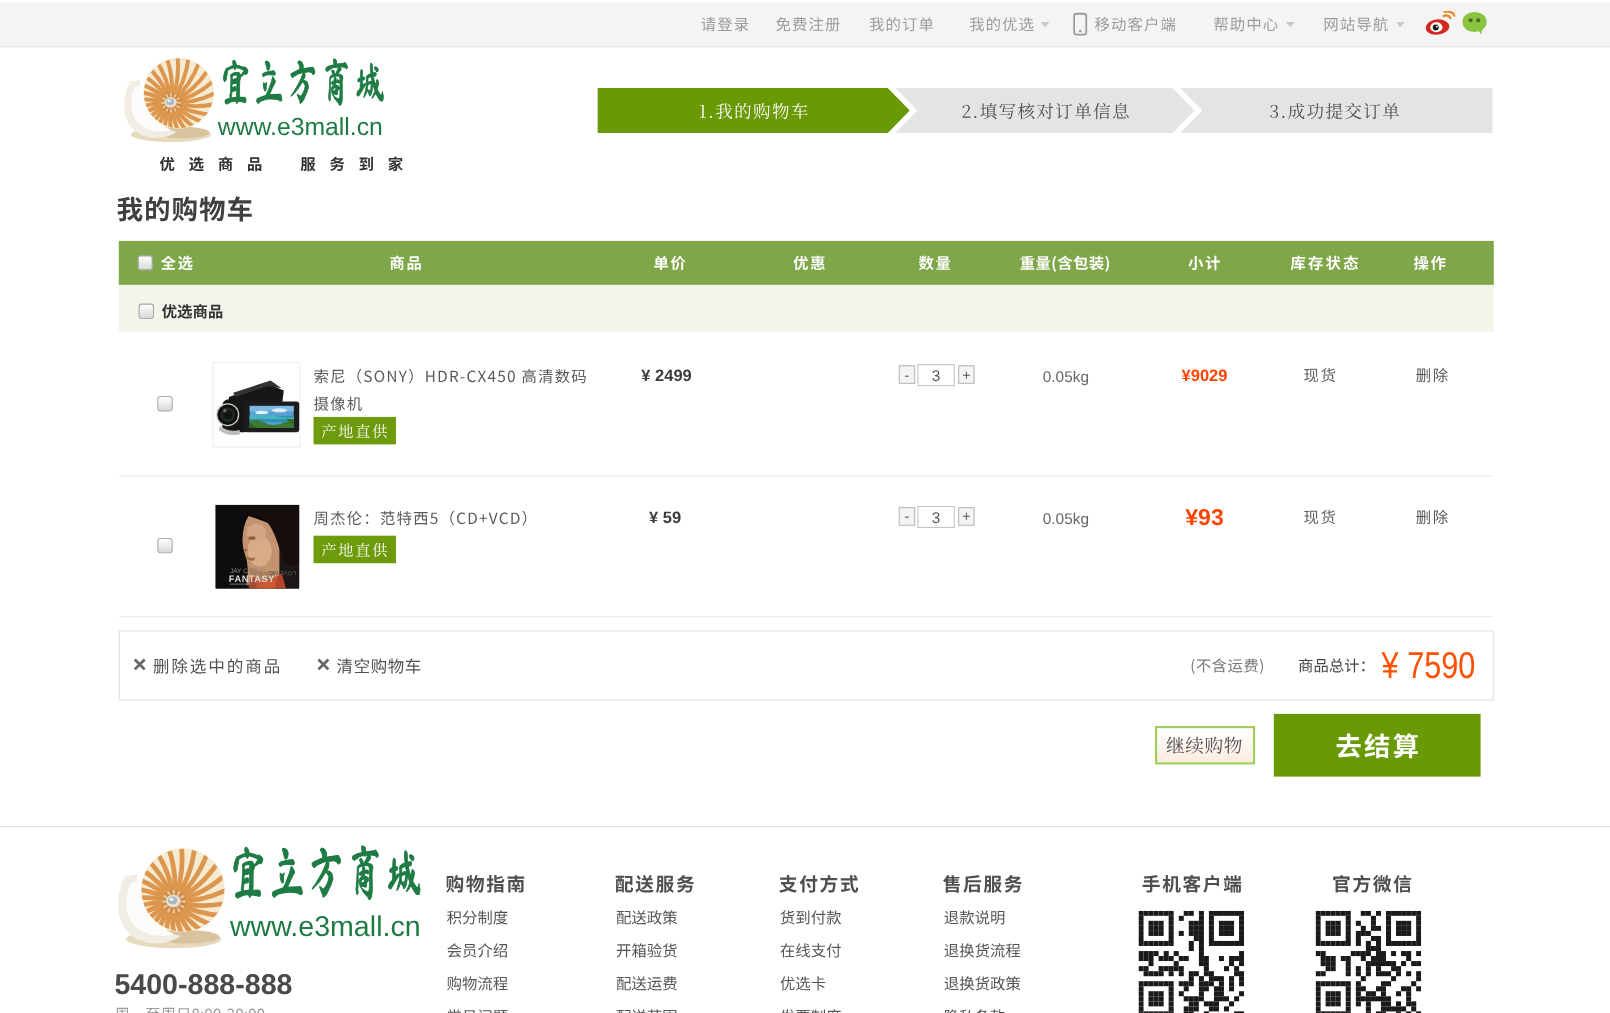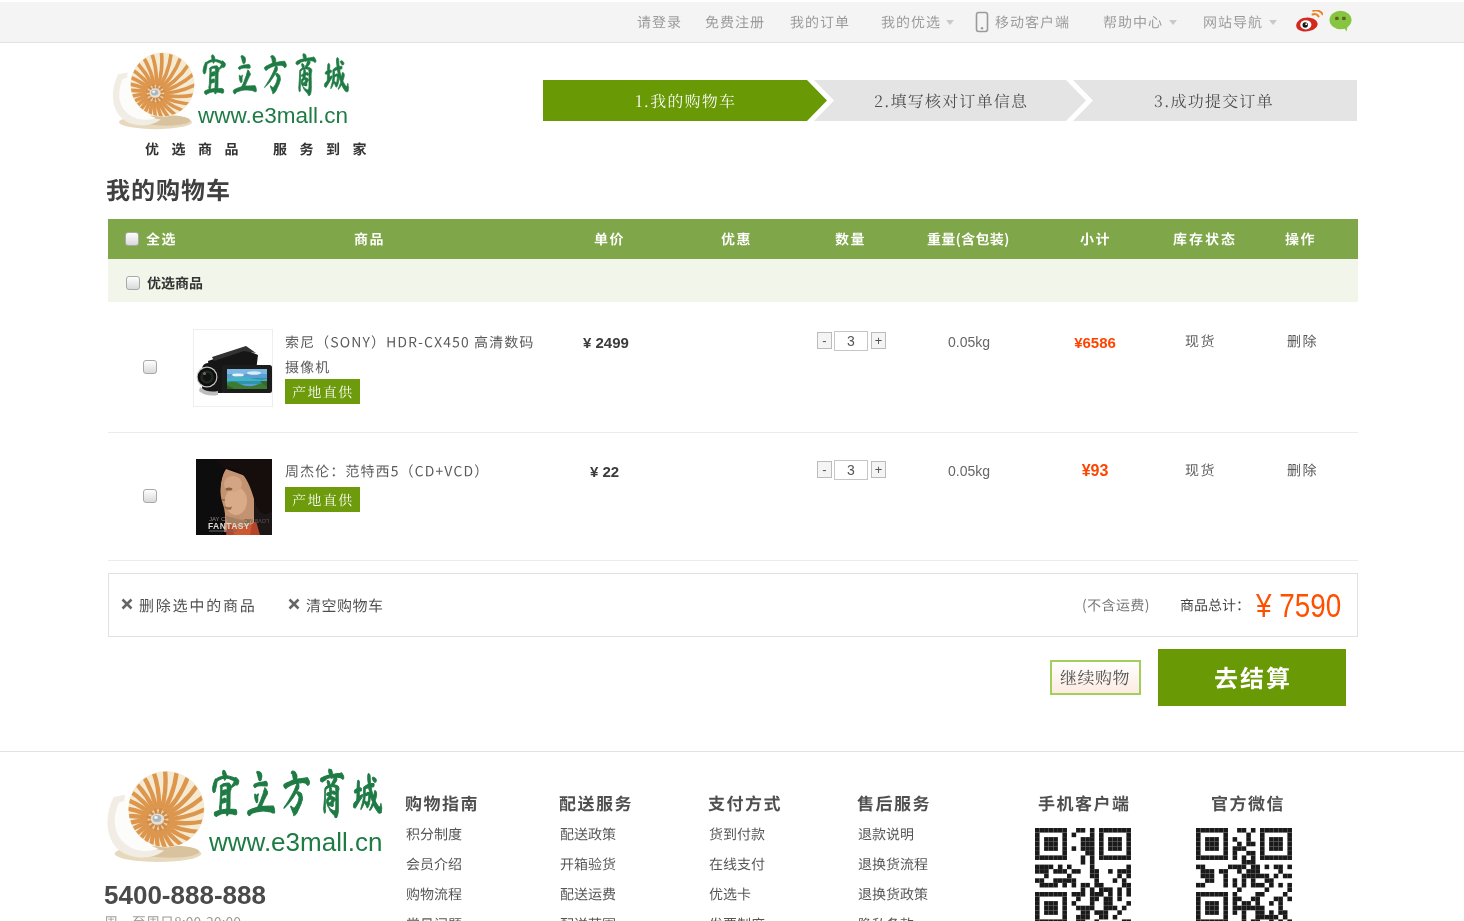--- a/index.html
+++ b/index.html
@@ -256,21 +256,21 @@
       <g transform="translate(0,12.32) scale(0.014000,-0.014000)">
         <path d="M308 658 296 652C327 606 362 532 366 475C431 417 500 558 308 658ZM869 758 822 700H54L63 670H930C944 670 954 675 957 686C923 717 869 758 869 758ZM424 850 414 842C450 814 491 762 500 719C566 674 618 811 424 850ZM760 630 659 654C640 592 610 507 580 444H236L159 478V325C159 197 144 51 36 -69L48 -81C209 35 223 208 223 326V415H902C916 415 925 420 928 431C894 462 840 503 840 503L792 444H609C652 497 696 560 723 609C744 610 757 618 760 630ZM1919 623 1784 572V798C1808 802 1817 812 1819 826L1721 836V548L1587 498V721C1610 725 1620 736 1622 749L1523 761V474L1381 420L1400 396L1523 442V46C1523 -25 1555 -44 1656 -44H1807C2023 -44 2067 -34 2067 1C2067 15 2060 23 2033 32L2030 187H2017C2003 114 1988 55 1980 36C1974 27 1967 23 1951 21C1930 18 1879 17 1809 17H1661C1598 17 1587 29 1587 59V466L1721 516V98H1732C1757 98 1784 114 1784 122V540L1937 597C1933 367 1926 269 1908 250C1901 242 1895 240 1880 240C1864 240 1829 243 1806 245V228C1828 223 1849 216 1858 207C1868 197 1869 180 1869 162C1901 162 1931 172 1952 193C1986 229 1997 326 2000 589C2020 592 2032 596 2039 604L1964 665L1928 626ZM1133 111 1173 25C1182 30 1189 40 1192 52C1319 129 1417 196 1487 242L1481 256L1330 189V505H1457C1471 505 1480 510 1482 521C1455 552 1405 594 1405 594L1364 535H1330V779C1355 783 1364 793 1366 807L1266 818V535H1140L1148 505H1266V162C1208 138 1161 120 1133 111ZM3046 750 2995 686H2706L2737 805C2758 807 2770 815 2773 830L2664 846L2644 686H2264L2273 657H2640L2624 553H2498L2421 586V-9H2246L2255 -39H3140C3154 -39 3164 -34 3167 -23C3131 10 3072 55 3072 55L3021 -9H2985V514C3010 517 3023 522 3030 532L2942 598L2907 553H2667L2698 657H3116C3130 657 3140 662 3143 673C3106 706 3046 750 3046 750ZM2486 -9V101H2918V-9ZM2486 131V243H2918V131ZM2486 272V385H2918V272ZM2486 414V523H2918V414ZM3792 214C3751 123 3663 6 3565 -66L3575 -79C3694 -22 3799 74 3855 155C3877 151 3886 156 3892 166ZM3983 201 3972 192C4049 127 4150 16 4182 -68C4268 -122 4308 65 3983 201ZM4002 828V590H3808V789C3832 793 3842 803 3844 817L3743 828V590H3602L3610 561H3743V295H3578L3586 265H4248C4262 265 4272 270 4274 281C4243 311 4190 354 4190 354L4144 295H4068V561H4227C4241 561 4251 565 4253 576C4221 607 4170 648 4170 648L4123 590H4068V788C4092 792 4101 802 4104 816ZM3808 561H4002V295H3808ZM3561 838C3509 644 3418 447 3332 323L3346 313C3391 359 3435 414 3475 477V-78H3487C3512 -78 3539 -62 3541 -55V520C3557 522 3567 528 3571 538L3522 556C3562 627 3597 705 3626 785C3649 784 3661 793 3665 805Z" fill="#fff"></path>
       </g>
     </svg>
   </div>
 <div style="position:absolute;left:583px;top:342px;font-family:'Liberation Sans',sans-serif;font-size:15px;font-weight:700;color:#3c3c3c;line-height:0;white-space:nowrap"><span style="line-height:normal;display:inline-block;transform:translateY(-50%)">¥ 2499</span></div>
 <div style="position:absolute;left:817px;top:332px;width:15px;height:17px;background:#f4f4f4;border:1px solid #bbb;box-sizing:border-box;display:flex;align-items:center;justify-content:center;font-family:'Liberation Sans',sans-serif;font-size:13px;color:#555">-</div>
 <div style="position:absolute;left:834px;top:331px;width:34px;height:20px;background:#fff;border:1px solid #c6c6c6;box-sizing:border-box;display:flex;align-items:center;justify-content:center;font-family:'Liberation Sans',sans-serif;font-size:14px;color:#555">3</div>
 <div style="position:absolute;left:871px;top:332px;width:15px;height:17px;background:#f4f4f4;border:1px solid #bbb;box-sizing:border-box;display:flex;align-items:center;justify-content:center;font-family:'Liberation Sans',sans-serif;font-size:13px;color:#555">+</div>
 <div style="position:absolute;left:969px;top:342px;transform:translateX(-50%);font-family:'Liberation Sans',sans-serif;font-size:14px;font-weight:400;color:#666;line-height:0;white-space:nowrap"><span style="line-height:normal;display:inline-block;transform:translateY(-50%)">0.05kg</span></div>
-<div style="position:absolute;left:1095px;top:342px;transform:translateX(-50%);font-family:'Liberation Sans',sans-serif;font-size:15px;font-weight:700;color:#ff4400;line-height:0;white-space:nowrap"><span style="line-height:normal;display:inline-block;transform:translateY(-50%)">¥6586</span></div>
+<div style="position:absolute;left:1095px;top:342px;transform:translateX(-50%);font-family:'Liberation Sans',sans-serif;font-size:15px;font-weight:700;color:#ff4400;line-height:0;white-space:nowrap"><span style="line-height:normal;display:inline-block;transform:translateY(-50%)">¥9029</span></div>
 <div style="position:absolute;left:1185.2px;top:334.0px;width:29.5px;height:14px;line-height:0"><svg width="29.5" height="14" style="overflow:visible;">
       <g transform="translate(0,12.32) scale(0.014000,-0.014000)">
         <path d="M432 791V259H504V725H807V259H881V791ZM43 100 60 27C155 56 282 94 401 129L392 199L261 160V413H366V483H261V702H386V772H55V702H189V483H70V413H189V139C134 124 84 110 43 100ZM617 640V447C617 290 585 101 332 -29C347 -40 371 -68 379 -83C545 4 624 123 660 243V32C660 -36 686 -54 756 -54H848C934 -54 946 -14 955 144C936 148 912 159 894 174C889 31 883 3 848 3H766C738 3 730 10 730 39V276H669C683 334 687 392 687 445V640ZM1566 307V220C1566 145 1536 47 1170 -18C1188 -34 1208 -63 1217 -79C1597 -3 1645 118 1645 218V307ZM1635 68C1760 30 1923 -34 2005 -80L2048 -20C1961 26 1797 86 1675 120ZM1300 417V100H1376V347H1851V106H1930V417ZM1629 836V687C1578 675 1527 664 1478 655C1487 640 1497 616 1500 600L1629 626V576C1629 497 1655 477 1756 477C1777 477 1917 477 1940 477C2021 477 2043 505 2052 617C2032 622 2001 633 1985 644C1981 555 1973 542 1933 542C1903 542 1785 542 1762 542C1712 542 1704 547 1704 576V644C1827 674 1945 711 2030 755L1979 808C1913 770 1813 736 1704 707V836ZM1436 845C1368 757 1255 676 1146 624C1163 612 1190 584 1202 571C1245 595 1290 624 1334 657V457H1410V720C1445 752 1477 785 1504 820Z" fill="#5f5f5f"></path>
       </g>
     </svg></div>
 <div style="position:absolute;left:1287.2px;top:334.0px;width:29.5px;height:14px;line-height:0"><svg width="29.5" height="14" style="overflow:visible;">
       <g transform="translate(0,12.32) scale(0.014000,-0.014000)">
         <path d="M709 729V164H770V729ZM854 823V5C854 -10 849 -14 836 -14C823 -14 781 -15 733 -13C743 -32 753 -62 755 -80C819 -80 860 -78 885 -67C910 -56 920 -36 920 5V823ZM44 450V381H108V331C108 207 103 59 39 -43C55 -50 82 -69 94 -81C162 27 171 199 171 332V381H264V12C264 1 260 -3 250 -3C239 -3 207 -4 171 -3C180 -20 188 -51 190 -69C243 -69 277 -67 298 -55C320 -44 327 -23 327 11V381H397V374C397 242 393 71 337 -46C352 -53 380 -69 392 -79C452 44 460 235 460 375V381H553V12C553 0 549 -3 539 -4C528 -4 496 -4 460 -3C469 -21 477 -51 479 -69C533 -69 566 -67 587 -56C609 -44 616 -24 616 11V381H668V450H616V808H397V450H327V808H108V450ZM171 741H264V450H171ZM460 741H553V450H460ZM1581 221C1547 149 1496 74 1443 22C1460 12 1489 -8 1501 -19C1552 36 1609 122 1648 202ZM1871 200C1924 136 1986 47 2014 -10L2074 25C2045 81 1984 166 1927 229ZM1185 800V-77H1252V732H1381C1357 665 1326 576 1296 505C1373 426 1392 358 1392 303C1392 271 1386 244 1369 233C1361 226 1350 224 1336 223C1320 222 1298 222 1274 225C1285 205 1291 177 1292 158C1316 157 1343 157 1364 159C1385 162 1404 168 1418 179C1447 199 1459 241 1459 296C1458 358 1440 430 1363 513C1399 592 1438 691 1469 774L1421 803L1410 800ZM1478 345V276H1741V7C1741 -6 1737 -11 1721 -11C1707 -12 1658 -12 1602 -10C1614 -30 1624 -59 1628 -79C1700 -79 1746 -78 1775 -66C1804 -55 1813 -34 1813 7V276H2061V345H1813V467H1967V533H1572V467H1741V345ZM1768 847C1702 727 1577 611 1451 546C1469 532 1490 509 1501 492C1600 549 1697 634 1771 730C1856 624 1942 557 2031 501C2042 522 2064 546 2082 561C1989 611 1896 678 1809 784L1832 822Z" fill="#555"></path>
       </g>
     </svg></div>
@@ -308,26 +308,26 @@
         <path d="M148 792V468C148 313 138 108 33 -38C50 -47 80 -71 93 -86C206 69 222 302 222 468V722H805V15C805 -2 798 -8 780 -9C763 -10 701 -11 636 -8C647 -27 658 -60 661 -79C751 -79 805 -78 836 -66C868 -54 880 -32 880 15V792ZM467 702V615H288V555H467V457H263V395H753V457H539V555H728V615H539V702ZM312 311V-8H381V48H701V311ZM381 250H631V108H381ZM1418 130C1440 68 1463 -14 1471 -63L1541 -45C1533 2 1509 82 1484 143ZM1628 130C1658 70 1690 -11 1702 -60L1774 -40C1761 9 1727 88 1695 146ZM1828 138C1881 71 1938 -21 1961 -80L2030 -49C2007 11 1948 100 1894 165ZM1258 160C1231 83 1183 -2 1134 -50L1202 -80C1255 -25 1301 63 1328 142ZM1153 685V613H1477C1397 479 1260 353 1128 291C1145 276 1169 247 1181 227C1317 302 1456 441 1540 594V210H1618V597C1704 445 1841 304 1981 231C1993 252 2018 281 2035 296C1900 355 1762 481 1682 613H2004V685H1618V840H1540V685ZM2763 846C2706 723 2589 573 2415 469C2432 457 2454 430 2465 412C2601 498 2704 608 2778 719C2860 603 2976 490 3079 425C3091 444 3115 471 3132 484C3021 545 2892 666 2817 782L2843 831ZM2947 424C2868 370 2747 306 2645 261V472H2570V56C2570 -37 2601 -61 2713 -61C2737 -61 2909 -61 2934 -61C3033 -61 3056 -22 3067 116C3046 121 3015 133 2998 146C2992 28 2984 7 2930 7C2893 7 2747 7 2718 7C2656 7 2645 15 2645 56V187C2755 231 2895 299 2996 360ZM2419 839C2366 687 2278 537 2185 440C2199 422 2221 383 2229 365C2259 398 2289 437 2317 478V-78H2389V597C2428 667 2462 742 2490 817ZM3486 486C3526 486 3562 515 3562 560C3562 606 3526 636 3486 636C3446 636 3410 606 3410 560C3410 515 3446 486 3486 486ZM3486 -4C3526 -4 3562 26 3562 71C3562 117 3526 146 3486 146C3446 146 3410 117 3410 71C3410 26 3446 -4 3486 -4ZM4389 -15 4441 -77C4515 -1 4603 96 4672 181L4631 238C4553 146 4454 44 4389 -15ZM4430 528C4489 495 4572 445 4613 415L4656 472C4613 500 4531 546 4472 577ZM4370 338C4432 309 4516 266 4558 239L4600 297C4556 323 4471 363 4411 389ZM4724 541V65C4724 -38 4760 -63 4879 -63C4905 -63 5101 -63 5129 -63C5237 -63 5262 -22 5274 115C5252 120 5220 133 5202 145C5195 31 5185 9 5125 9C5083 9 4915 9 4882 9C4814 9 4801 18 4801 65V470H5110V288C5110 275 5106 271 5087 270C5069 269 5008 269 4937 271C4949 251 4962 221 4966 200C5051 200 5107 201 5141 212C5176 224 5185 246 5185 288V541ZM4952 840V753H4673V840H4597V753H4372V683H4597V586H4673V683H4952V586H5029V683H5258V753H5029V840ZM5850 212C5899 163 5952 94 5973 48L6033 87C6009 133 5955 199 5906 246ZM6035 841V732H5840V662H6035V536H5782V465H6157V346H5798V275H6157V13C6157 -1 6153 -5 6137 -5C6120 -7 6066 -7 6006 -5C6016 -26 6026 -58 6029 -80C6105 -80 6157 -78 6188 -67C6220 -55 6229 -33 6229 13V275H6345V346H6229V465H6351V536H6106V662H6305V732H6106V841ZM5490 763C5481 638 5462 508 5432 424C5447 418 5477 402 5490 392C5505 438 5518 497 5529 562H5605V317C5542 299 5485 282 5440 270L5456 194L5605 242V-80H5677V265L5780 299L5774 369L5677 339V562H5772V634H5677V839H5605V634H5540C5545 673 5549 712 5553 752ZM6530 775V702H6827V557H6584V-76H6657V-14H7290V-73H7365V557H7112V702H7410V775ZM6657 56V244C6670 233 6693 205 6701 190C6851 265 6889 381 6894 488H7039V330C7039 249 7059 228 7141 228C7158 228 7259 228 7277 228H7290V56ZM6657 246V488H6826C6821 400 6790 310 6657 246ZM6895 557V702H7039V557ZM7112 488H7290V301C7288 299 7282 299 7270 299C7249 299 7165 299 7150 299C7115 299 7112 303 7112 330ZM7812 -13C7935 -13 8052 78 8052 238C8052 400 7952 472 7831 472C7787 472 7754 461 7721 443L7740 655H8016V733H7660L7636 391L7685 360C7727 388 7758 403 7807 403C7899 403 7959 341 7959 236C7959 129 7890 63 7803 63C7718 63 7664 102 7623 144L7577 84C7627 35 7697 -13 7812 -13ZM8879 380C8879 185 8958 26 9078 -96L9138 -65C9023 54 8952 202 8952 380C8952 558 9023 706 9138 825L9078 856C8958 734 8879 575 8879 380ZM9639 -13C9734 -13 9806 25 9864 92L9813 151C9766 99 9713 68 9643 68C9503 68 9415 184 9415 369C9415 552 9508 665 9646 665C9709 665 9757 637 9796 596L9846 656C9804 703 9734 746 9645 746C9459 746 9320 603 9320 366C9320 128 9456 -13 9639 -13ZM10080 0H10267C10488 0 10608 137 10608 369C10608 603 10488 733 10263 733H10080ZM10172 76V658H10255C10428 658 10513 555 10513 369C10513 184 10428 76 10255 76ZM10986 116H11059V335H11263V403H11059V622H10986V403H10783V335H10986ZM11614 0H11721L11954 733H11860L11742 336C11717 250 11699 180 11671 94H11667C11640 180 11621 250 11596 336L11477 733H11380ZM12409 -13C12504 -13 12576 25 12634 92L12583 151C12536 99 12483 68 12413 68C12273 68 12185 184 12185 369C12185 552 12278 665 12416 665C12479 665 12527 637 12566 596L12616 656C12574 703 12504 746 12415 746C12229 746 12090 603 12090 366C12090 128 12226 -13 12409 -13ZM12850 0H13037C13258 0 13378 137 13378 369C13378 603 13258 733 13033 733H12850ZM12942 76V658H13025C13198 658 13283 555 13283 369C13283 184 13198 76 13025 76ZM13821 380C13821 575 13742 734 13622 856L13562 825C13677 706 13748 558 13748 380C13748 202 13677 54 13562 -65L13622 -96C13742 26 13821 185 13821 380Z" fill="#5a5a5a"></path>
       </g>
     </svg></div>
 <div style="position:absolute;left:285px;top:487px;width:75px;height:25px;background:#6d9b0c;display:flex;align-items:center;justify-content:center;line-height:0">
     <svg width="60.2" height="14" style="overflow:visible;">
       <g transform="translate(0,12.32) scale(0.014000,-0.014000)">
         <path d="M308 658 296 652C327 606 362 532 366 475C431 417 500 558 308 658ZM869 758 822 700H54L63 670H930C944 670 954 675 957 686C923 717 869 758 869 758ZM424 850 414 842C450 814 491 762 500 719C566 674 618 811 424 850ZM760 630 659 654C640 592 610 507 580 444H236L159 478V325C159 197 144 51 36 -69L48 -81C209 35 223 208 223 326V415H902C916 415 925 420 928 431C894 462 840 503 840 503L792 444H609C652 497 696 560 723 609C744 610 757 618 760 630ZM1919 623 1784 572V798C1808 802 1817 812 1819 826L1721 836V548L1587 498V721C1610 725 1620 736 1622 749L1523 761V474L1381 420L1400 396L1523 442V46C1523 -25 1555 -44 1656 -44H1807C2023 -44 2067 -34 2067 1C2067 15 2060 23 2033 32L2030 187H2017C2003 114 1988 55 1980 36C1974 27 1967 23 1951 21C1930 18 1879 17 1809 17H1661C1598 17 1587 29 1587 59V466L1721 516V98H1732C1757 98 1784 114 1784 122V540L1937 597C1933 367 1926 269 1908 250C1901 242 1895 240 1880 240C1864 240 1829 243 1806 245V228C1828 223 1849 216 1858 207C1868 197 1869 180 1869 162C1901 162 1931 172 1952 193C1986 229 1997 326 2000 589C2020 592 2032 596 2039 604L1964 665L1928 626ZM1133 111 1173 25C1182 30 1189 40 1192 52C1319 129 1417 196 1487 242L1481 256L1330 189V505H1457C1471 505 1480 510 1482 521C1455 552 1405 594 1405 594L1364 535H1330V779C1355 783 1364 793 1366 807L1266 818V535H1140L1148 505H1266V162C1208 138 1161 120 1133 111ZM3046 750 2995 686H2706L2737 805C2758 807 2770 815 2773 830L2664 846L2644 686H2264L2273 657H2640L2624 553H2498L2421 586V-9H2246L2255 -39H3140C3154 -39 3164 -34 3167 -23C3131 10 3072 55 3072 55L3021 -9H2985V514C3010 517 3023 522 3030 532L2942 598L2907 553H2667L2698 657H3116C3130 657 3140 662 3143 673C3106 706 3046 750 3046 750ZM2486 -9V101H2918V-9ZM2486 131V243H2918V131ZM2486 272V385H2918V272ZM2486 414V523H2918V414ZM3792 214C3751 123 3663 6 3565 -66L3575 -79C3694 -22 3799 74 3855 155C3877 151 3886 156 3892 166ZM3983 201 3972 192C4049 127 4150 16 4182 -68C4268 -122 4308 65 3983 201ZM4002 828V590H3808V789C3832 793 3842 803 3844 817L3743 828V590H3602L3610 561H3743V295H3578L3586 265H4248C4262 265 4272 270 4274 281C4243 311 4190 354 4190 354L4144 295H4068V561H4227C4241 561 4251 565 4253 576C4221 607 4170 648 4170 648L4123 590H4068V788C4092 792 4101 802 4104 816ZM3808 561H4002V295H3808ZM3561 838C3509 644 3418 447 3332 323L3346 313C3391 359 3435 414 3475 477V-78H3487C3512 -78 3539 -62 3541 -55V520C3557 522 3567 528 3571 538L3522 556C3562 627 3597 705 3626 785C3649 784 3661 793 3665 805Z" fill="#fff"></path>
       </g>
     </svg>
   </div>
-<div style="position:absolute;left:590px;top:471px;font-family:'Liberation Sans',sans-serif;font-size:15px;font-weight:700;color:#3c3c3c;line-height:0;white-space:nowrap"><span style="line-height:normal;display:inline-block;transform:translateY(-50%)">¥ 22</span></div>
+<div style="position:absolute;left:590px;top:471px;font-family:'Liberation Sans',sans-serif;font-size:15px;font-weight:700;color:#3c3c3c;line-height:0;white-space:nowrap"><span style="line-height:normal;display:inline-block;transform:translateY(-50%)">¥ 59</span></div>
 <div style="position:absolute;left:817px;top:461px;width:15px;height:17px;background:#f4f4f4;border:1px solid #bbb;box-sizing:border-box;display:flex;align-items:center;justify-content:center;font-family:'Liberation Sans',sans-serif;font-size:13px;color:#555">-</div>
 <div style="position:absolute;left:834px;top:460px;width:34px;height:20px;background:#fff;border:1px solid #c6c6c6;box-sizing:border-box;display:flex;align-items:center;justify-content:center;font-family:'Liberation Sans',sans-serif;font-size:14px;color:#555">3</div>
 <div style="position:absolute;left:871px;top:461px;width:15px;height:17px;background:#f4f4f4;border:1px solid #bbb;box-sizing:border-box;display:flex;align-items:center;justify-content:center;font-family:'Liberation Sans',sans-serif;font-size:13px;color:#555">+</div>
 <div style="position:absolute;left:969px;top:471px;transform:translateX(-50%);font-family:'Liberation Sans',sans-serif;font-size:14px;font-weight:400;color:#666;line-height:0;white-space:nowrap"><span style="line-height:normal;display:inline-block;transform:translateY(-50%)">0.05kg</span></div>
-<div style="position:absolute;left:1095px;top:471px;transform:translateX(-50%);font-family:'Liberation Sans',sans-serif;font-size:16px;font-weight:700;color:#ff4400;line-height:0;white-space:nowrap"><span style="line-height:normal;display:inline-block;transform:translateY(-50%)">¥93</span></div>
+<div style="position:absolute;left:1095px;top:471px;transform:translateX(-50%);font-family:'Liberation Sans',sans-serif;font-size:21px;font-weight:700;color:#ff4400;line-height:0;white-space:nowrap"><span style="line-height:normal;display:inline-block;transform:translateY(-50%)">¥93</span></div>
 <div style="position:absolute;left:1185.2px;top:463.0px;width:29.5px;height:14px;line-height:0"><svg width="29.5" height="14" style="overflow:visible;">
       <g transform="translate(0,12.32) scale(0.014000,-0.014000)">
         <path d="M432 791V259H504V725H807V259H881V791ZM43 100 60 27C155 56 282 94 401 129L392 199L261 160V413H366V483H261V702H386V772H55V702H189V483H70V413H189V139C134 124 84 110 43 100ZM617 640V447C617 290 585 101 332 -29C347 -40 371 -68 379 -83C545 4 624 123 660 243V32C660 -36 686 -54 756 -54H848C934 -54 946 -14 955 144C936 148 912 159 894 174C889 31 883 3 848 3H766C738 3 730 10 730 39V276H669C683 334 687 392 687 445V640ZM1566 307V220C1566 145 1536 47 1170 -18C1188 -34 1208 -63 1217 -79C1597 -3 1645 118 1645 218V307ZM1635 68C1760 30 1923 -34 2005 -80L2048 -20C1961 26 1797 86 1675 120ZM1300 417V100H1376V347H1851V106H1930V417ZM1629 836V687C1578 675 1527 664 1478 655C1487 640 1497 616 1500 600L1629 626V576C1629 497 1655 477 1756 477C1777 477 1917 477 1940 477C2021 477 2043 505 2052 617C2032 622 2001 633 1985 644C1981 555 1973 542 1933 542C1903 542 1785 542 1762 542C1712 542 1704 547 1704 576V644C1827 674 1945 711 2030 755L1979 808C1913 770 1813 736 1704 707V836ZM1436 845C1368 757 1255 676 1146 624C1163 612 1190 584 1202 571C1245 595 1290 624 1334 657V457H1410V720C1445 752 1477 785 1504 820Z" fill="#5f5f5f"></path>
       </g>
     </svg></div>
 <div style="position:absolute;left:1287.2px;top:463.0px;width:29.5px;height:14px;line-height:0"><svg width="29.5" height="14" style="overflow:visible;">
       <g transform="translate(0,12.32) scale(0.014000,-0.014000)">
         <path d="M709 729V164H770V729ZM854 823V5C854 -10 849 -14 836 -14C823 -14 781 -15 733 -13C743 -32 753 -62 755 -80C819 -80 860 -78 885 -67C910 -56 920 -36 920 5V823ZM44 450V381H108V331C108 207 103 59 39 -43C55 -50 82 -69 94 -81C162 27 171 199 171 332V381H264V12C264 1 260 -3 250 -3C239 -3 207 -4 171 -3C180 -20 188 -51 190 -69C243 -69 277 -67 298 -55C320 -44 327 -23 327 11V381H397V374C397 242 393 71 337 -46C352 -53 380 -69 392 -79C452 44 460 235 460 375V381H553V12C553 0 549 -3 539 -4C528 -4 496 -4 460 -3C469 -21 477 -51 479 -69C533 -69 566 -67 587 -56C609 -44 616 -24 616 11V381H668V450H616V808H397V450H327V808H108V450ZM171 741H264V450H171ZM460 741H553V450H460ZM1581 221C1547 149 1496 74 1443 22C1460 12 1489 -8 1501 -19C1552 36 1609 122 1648 202ZM1871 200C1924 136 1986 47 2014 -10L2074 25C2045 81 1984 166 1927 229ZM1185 800V-77H1252V732H1381C1357 665 1326 576 1296 505C1373 426 1392 358 1392 303C1392 271 1386 244 1369 233C1361 226 1350 224 1336 223C1320 222 1298 222 1274 225C1285 205 1291 177 1292 158C1316 157 1343 157 1364 159C1385 162 1404 168 1418 179C1447 199 1459 241 1459 296C1458 358 1440 430 1363 513C1399 592 1438 691 1469 774L1421 803L1410 800ZM1478 345V276H1741V7C1741 -6 1737 -11 1721 -11C1707 -12 1658 -12 1602 -10C1614 -30 1624 -59 1628 -79C1700 -79 1746 -78 1775 -66C1804 -55 1813 -34 1813 7V276H2061V345H1813V467H1967V533H1572V467H1741V345ZM1768 847C1702 727 1577 611 1451 546C1469 532 1490 509 1501 492C1600 549 1697 634 1771 730C1856 624 1942 557 2031 501C2042 522 2064 546 2082 561C1989 611 1896 678 1809 784L1832 822Z" fill="#555"></path>
       </g>
     </svg></div>

